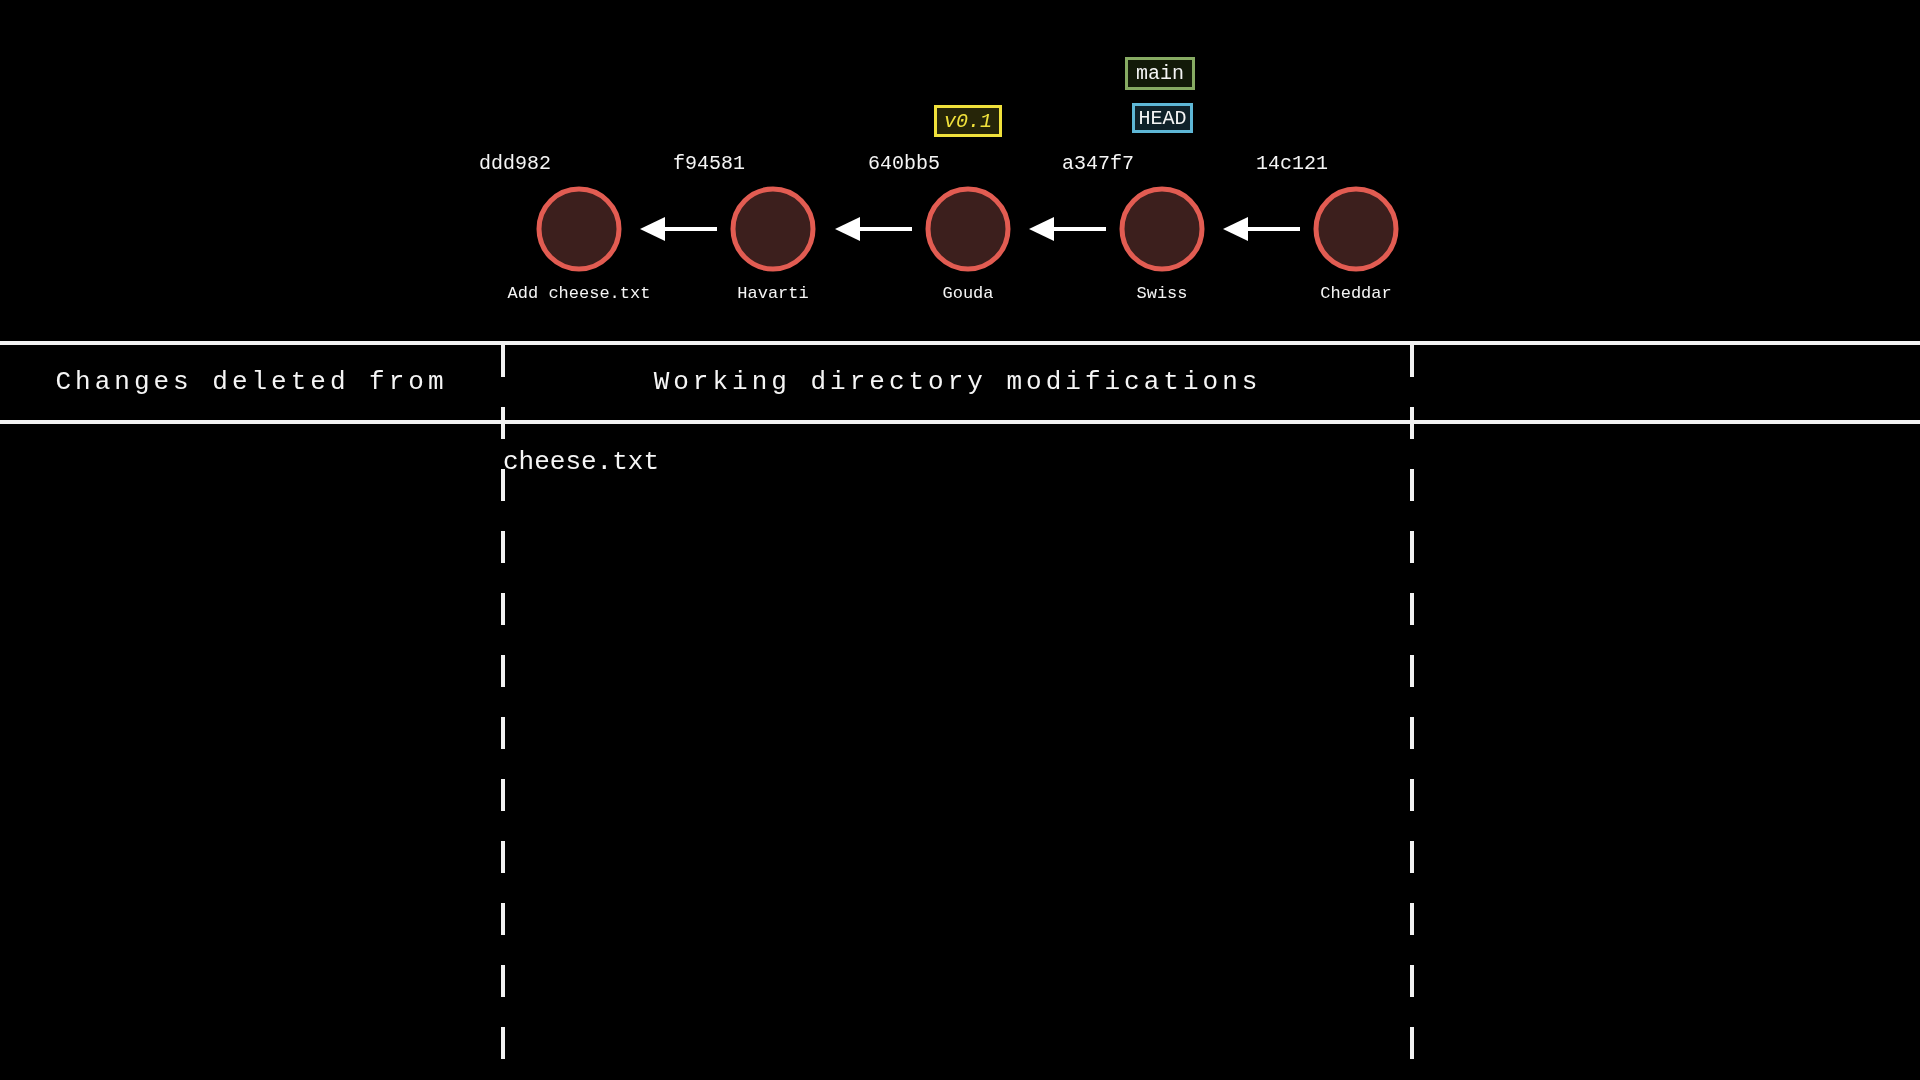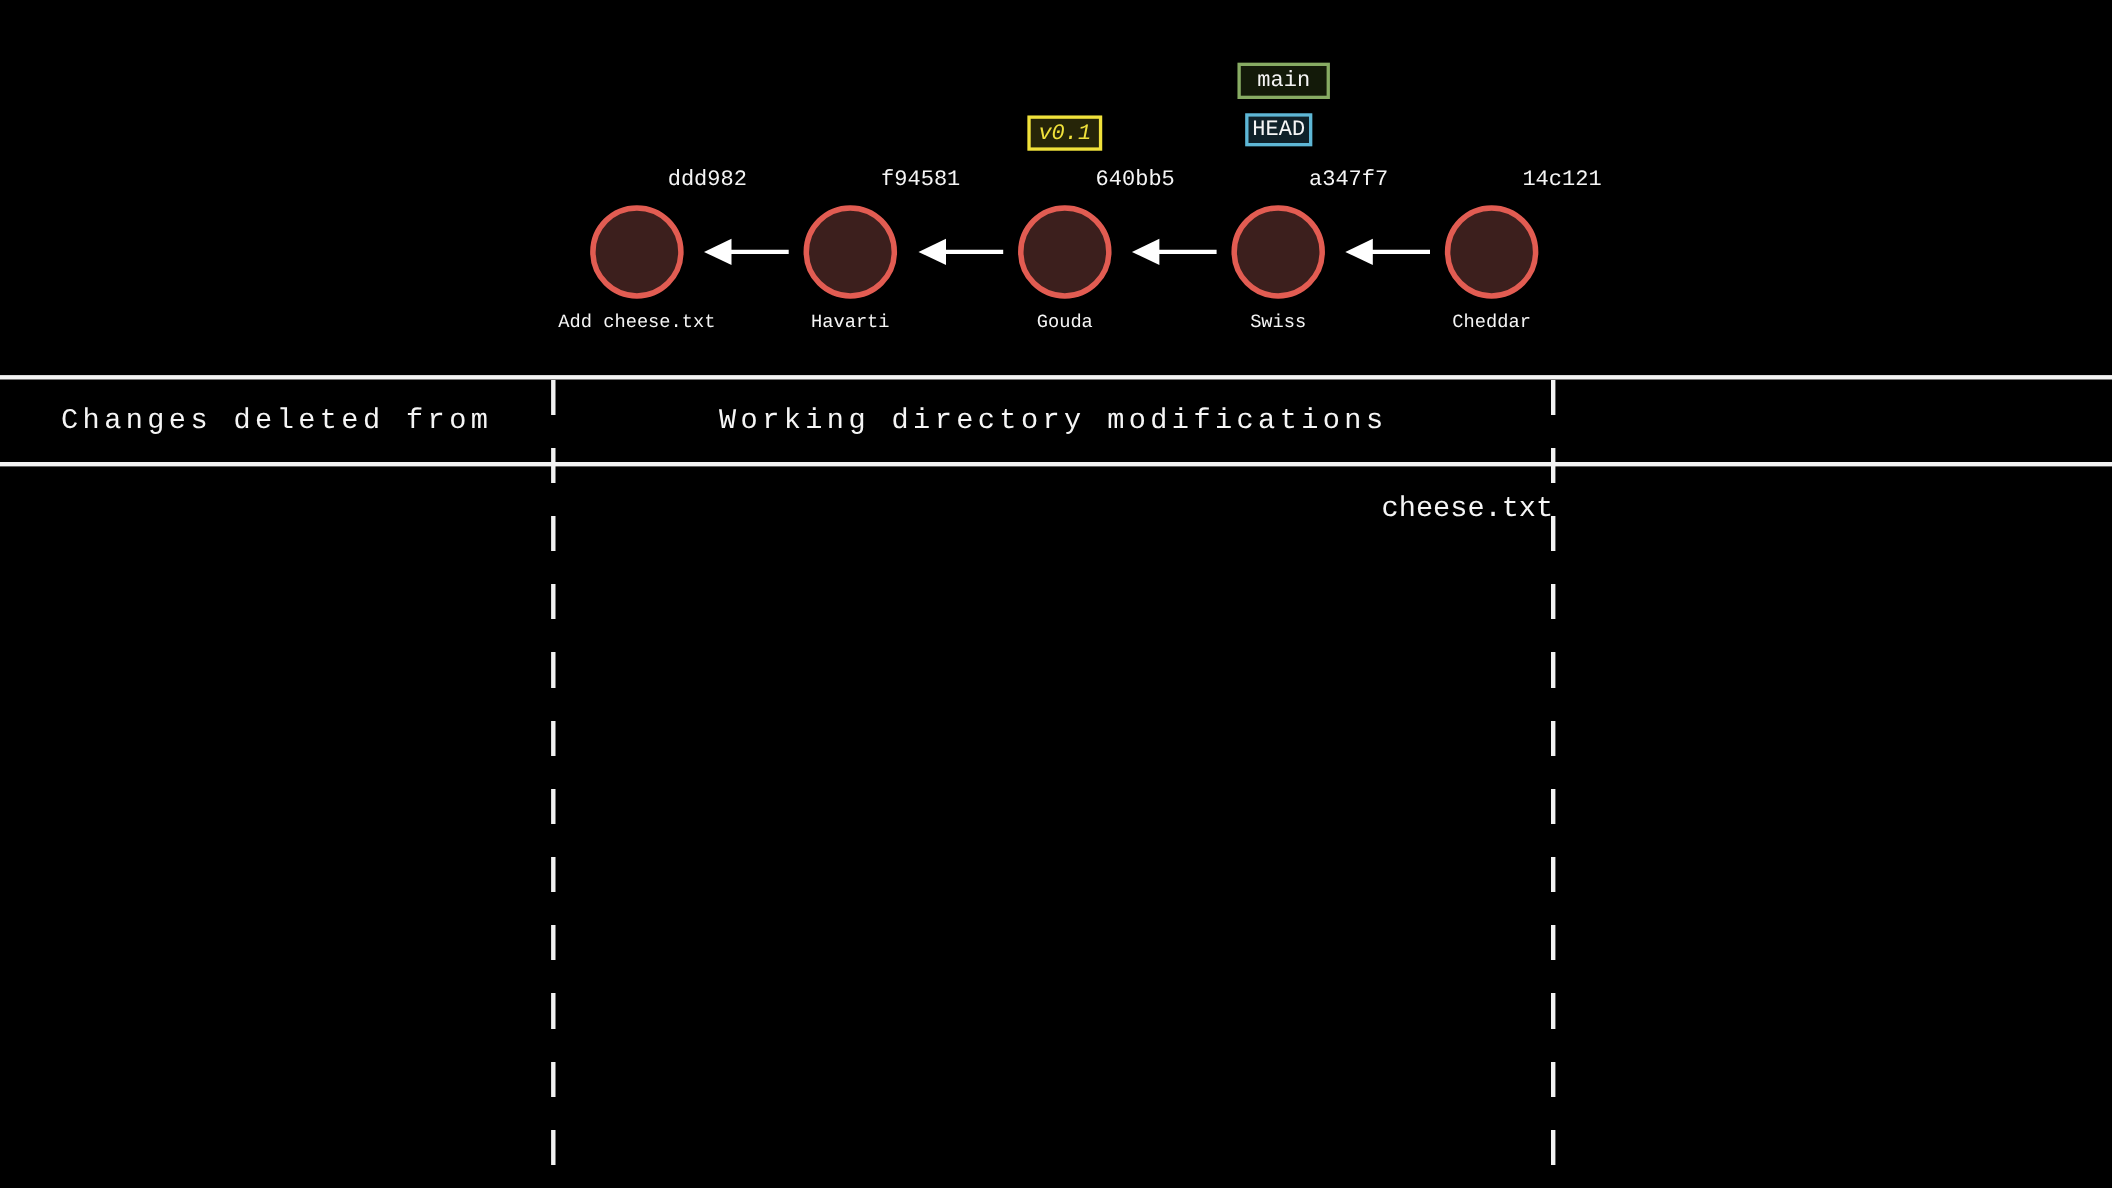--- a/index.html
+++ b/index.html
@@ -7,21 +7,21 @@
     position:relative;width:1920px;height:1080px;overflow:hidden;
     background:var(--background,#000);
     color:var(--text,#f5f5f5);
     font-family:"Liberation Mono","DejaVu Sans Mono",monospace;
   }
   .shapes{position:absolute;left:0;top:0;}
   .shapes line{stroke:var(--arrow,#fff);stroke-width:4;}
   .shapes polygon{fill:var(--arrow,#fff);}
   .shapes circle{fill:var(--commit_fill,#3c1f1d);stroke:var(--commit_border,#e25c52);stroke-width:5;}
   .hash{
-    position:absolute;top:151px;width:200px;text-align:right;
+    position:absolute;top:151px;width:200px;text-align:left;
     font-size:20px;line-height:26px;white-space:nowrap;
   }
   .msg{
     position:absolute;top:286px;width:240px;text-align:center;
     font-size:17px;line-height:16px;white-space:nowrap;
   }
   .badge{
     position:absolute;box-sizing:border-box;border:3px solid;
     display:flex;align-items:center;justify-content:center;
     font-size:20px;white-space:nowrap;
@@ -33,21 +33,21 @@
   .vdash{
     position:absolute;top:345px;bottom:0;width:4px;
     background:repeating-linear-gradient(to bottom,var(--line,#f2f2f2) 0 32px,transparent 32px 62px);
   }
   .zone-header{
     position:absolute;top:345px;height:82px;line-height:75px;
     text-align:center;font-size:26px;letter-spacing:4px;white-space:nowrap;
   }
   .file-label{
     position:absolute;top:448px;height:28px;line-height:28px;
-    text-align:right;font-size:26px;white-space:nowrap;
+    text-align:left;font-size:26px;white-space:nowrap;
   }
 </style>
 </head>
 <body>
 
 <div class="stage">
 
   <svg class="shapes" width="1920" height="1080" viewBox="0 0 1920 1080">
     <g>
       <line x1="717" y1="229" x2="663" y2="229"></line>
@@ -78,21 +78,21 @@
   <div class="hash" style="left:1062px">a347f7</div>
   <div class="hash" style="left:1256px">14c121</div>
 
   <div class="msg" style="left:459px">Add cheese.txt</div>
   <div class="msg" style="left:653px">Havarti</div>
   <div class="msg" style="left:848px">Gouda</div>
   <div class="msg" style="left:1042px">Swiss</div>
   <div class="msg" style="left:1236px">Cheddar</div>
 
   <div class="badge tag" style="left:934px;top:105px;width:68px;height:32px">v0.1</div>
-  <div class="badge branch" style="left:1125px;top:57px;width:84px;height:33px">main</div>
+  <div class="badge branch" style="left:1125px;top:57px;width:70px;height:33px">main</div>
   <div class="badge head" style="left:1132px;top:103px;width:61px;height:30px">HEAD</div>
 
   <div class="hline" style="top:341px"></div>
   <div class="hline" style="top:420px"></div>
   <div class="vdash" style="left:501px"></div>
   <div class="vdash" style="left:1410px"></div>
 
   <div class="zone-header" style="left:0;width:503px">Changes deleted from</div>
   <div class="zone-header" style="left:503px;width:909px">Working directory modifications</div>
 

